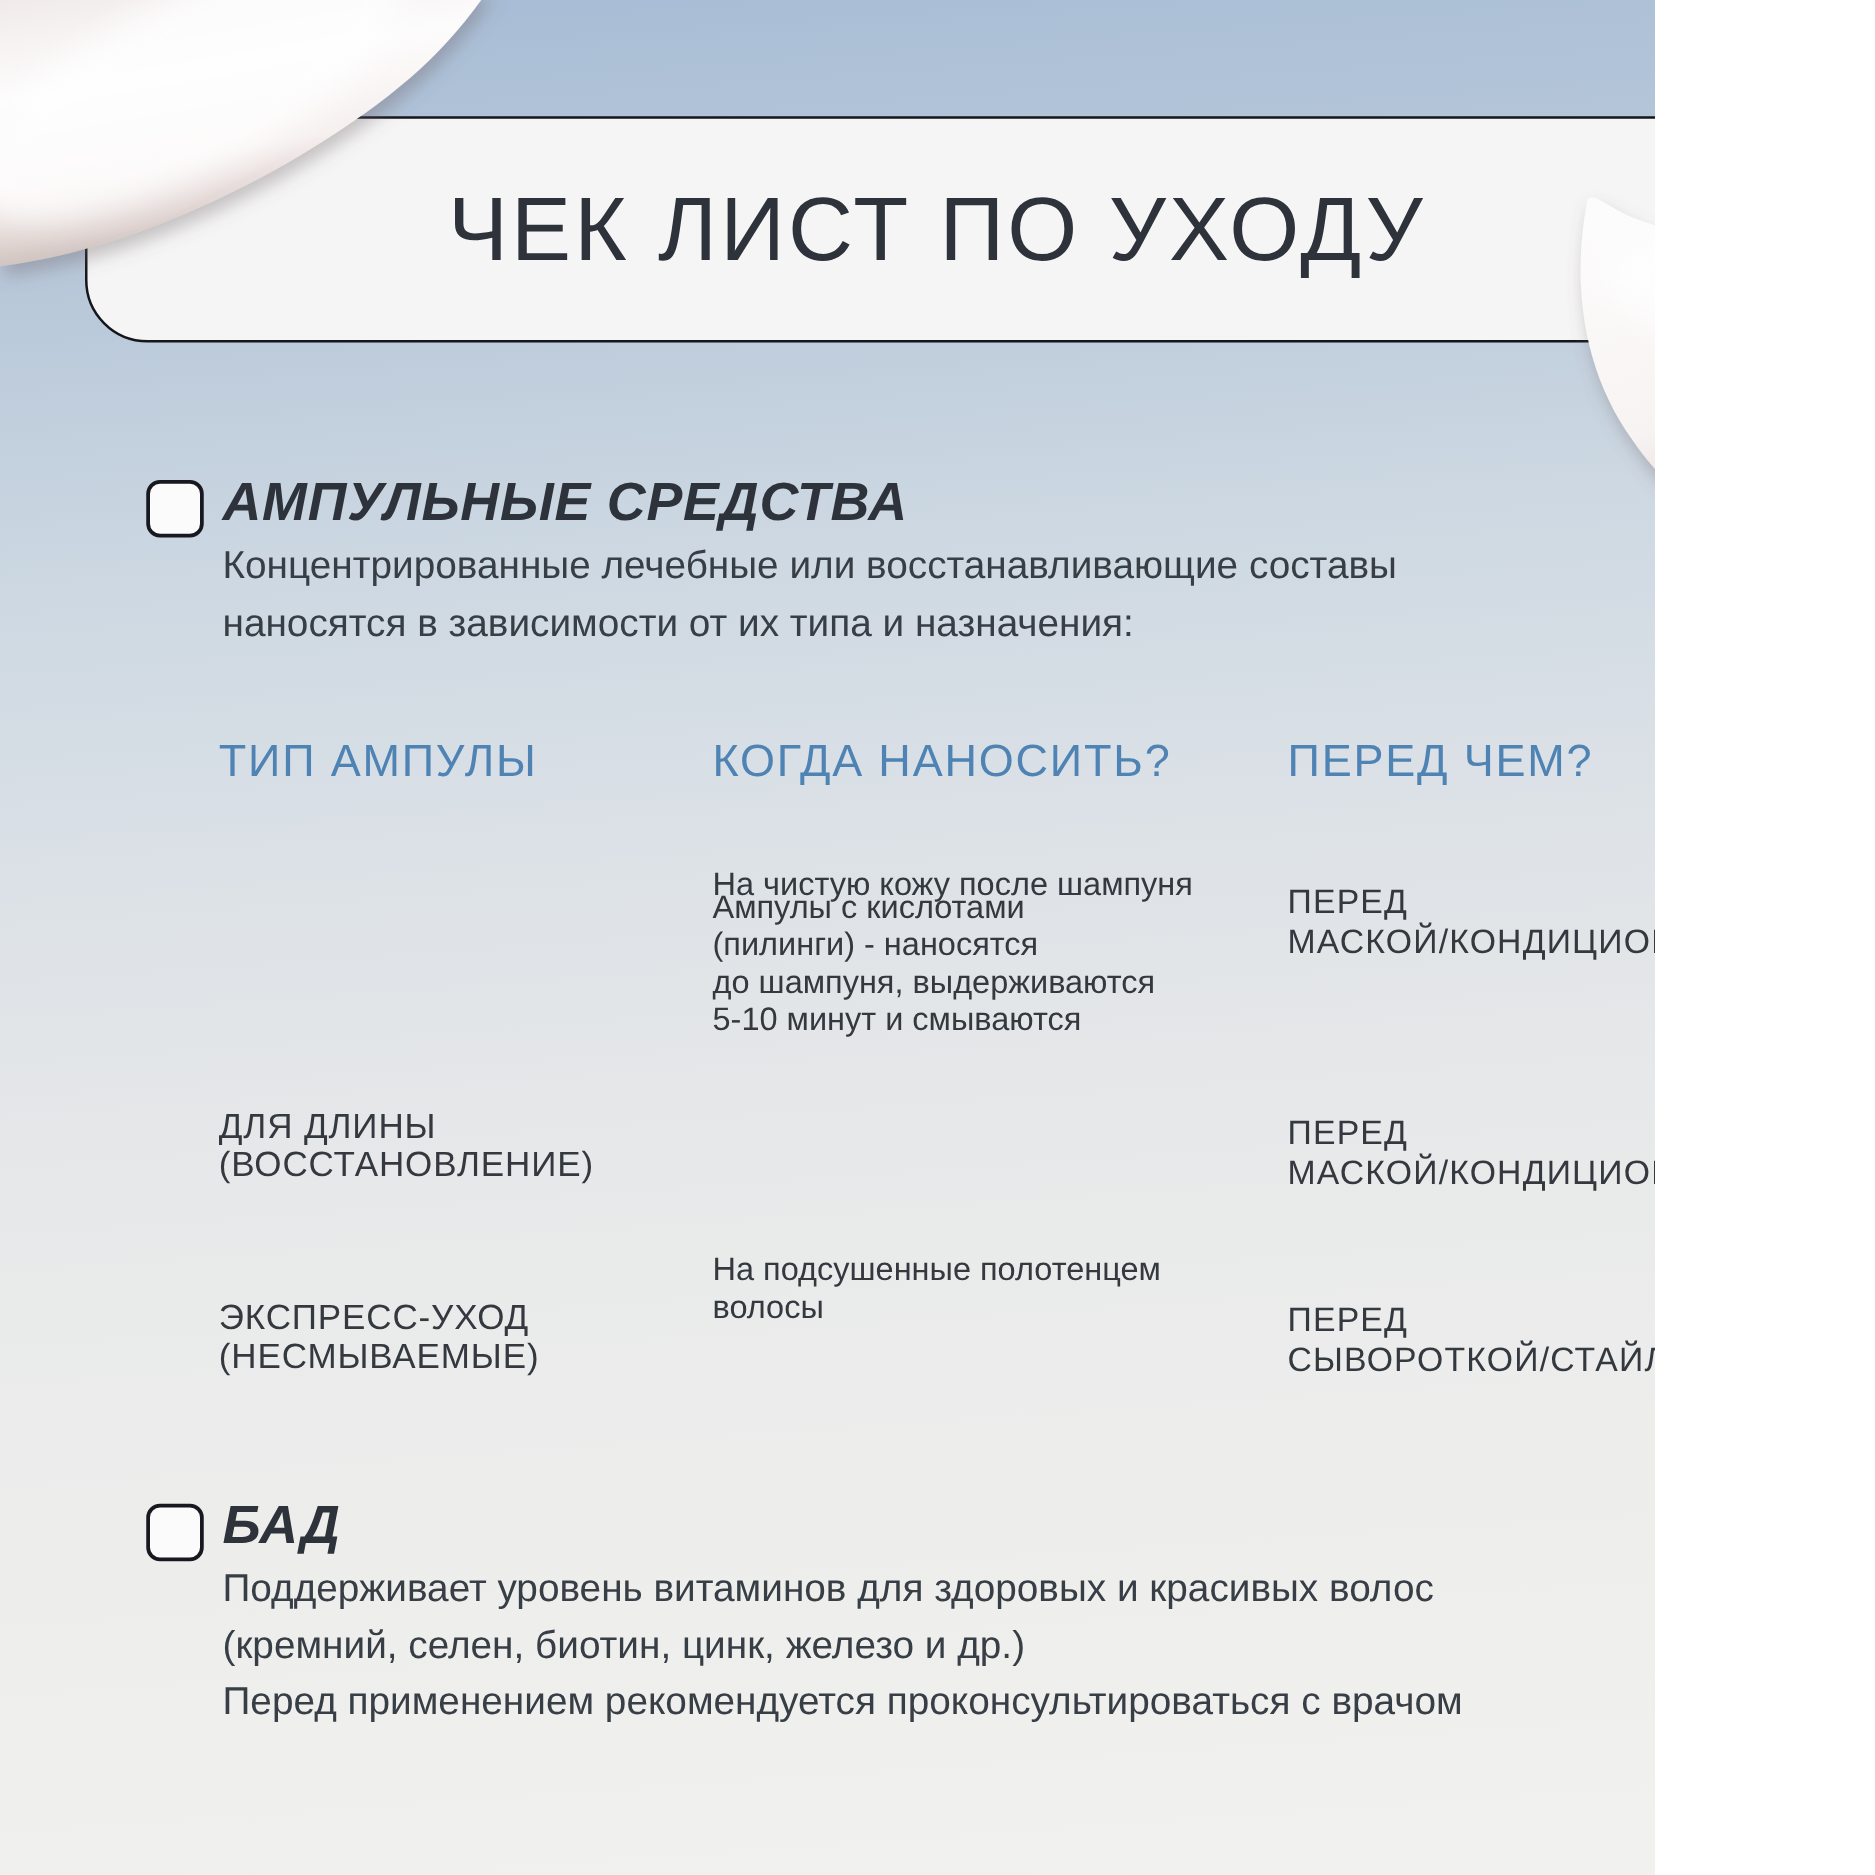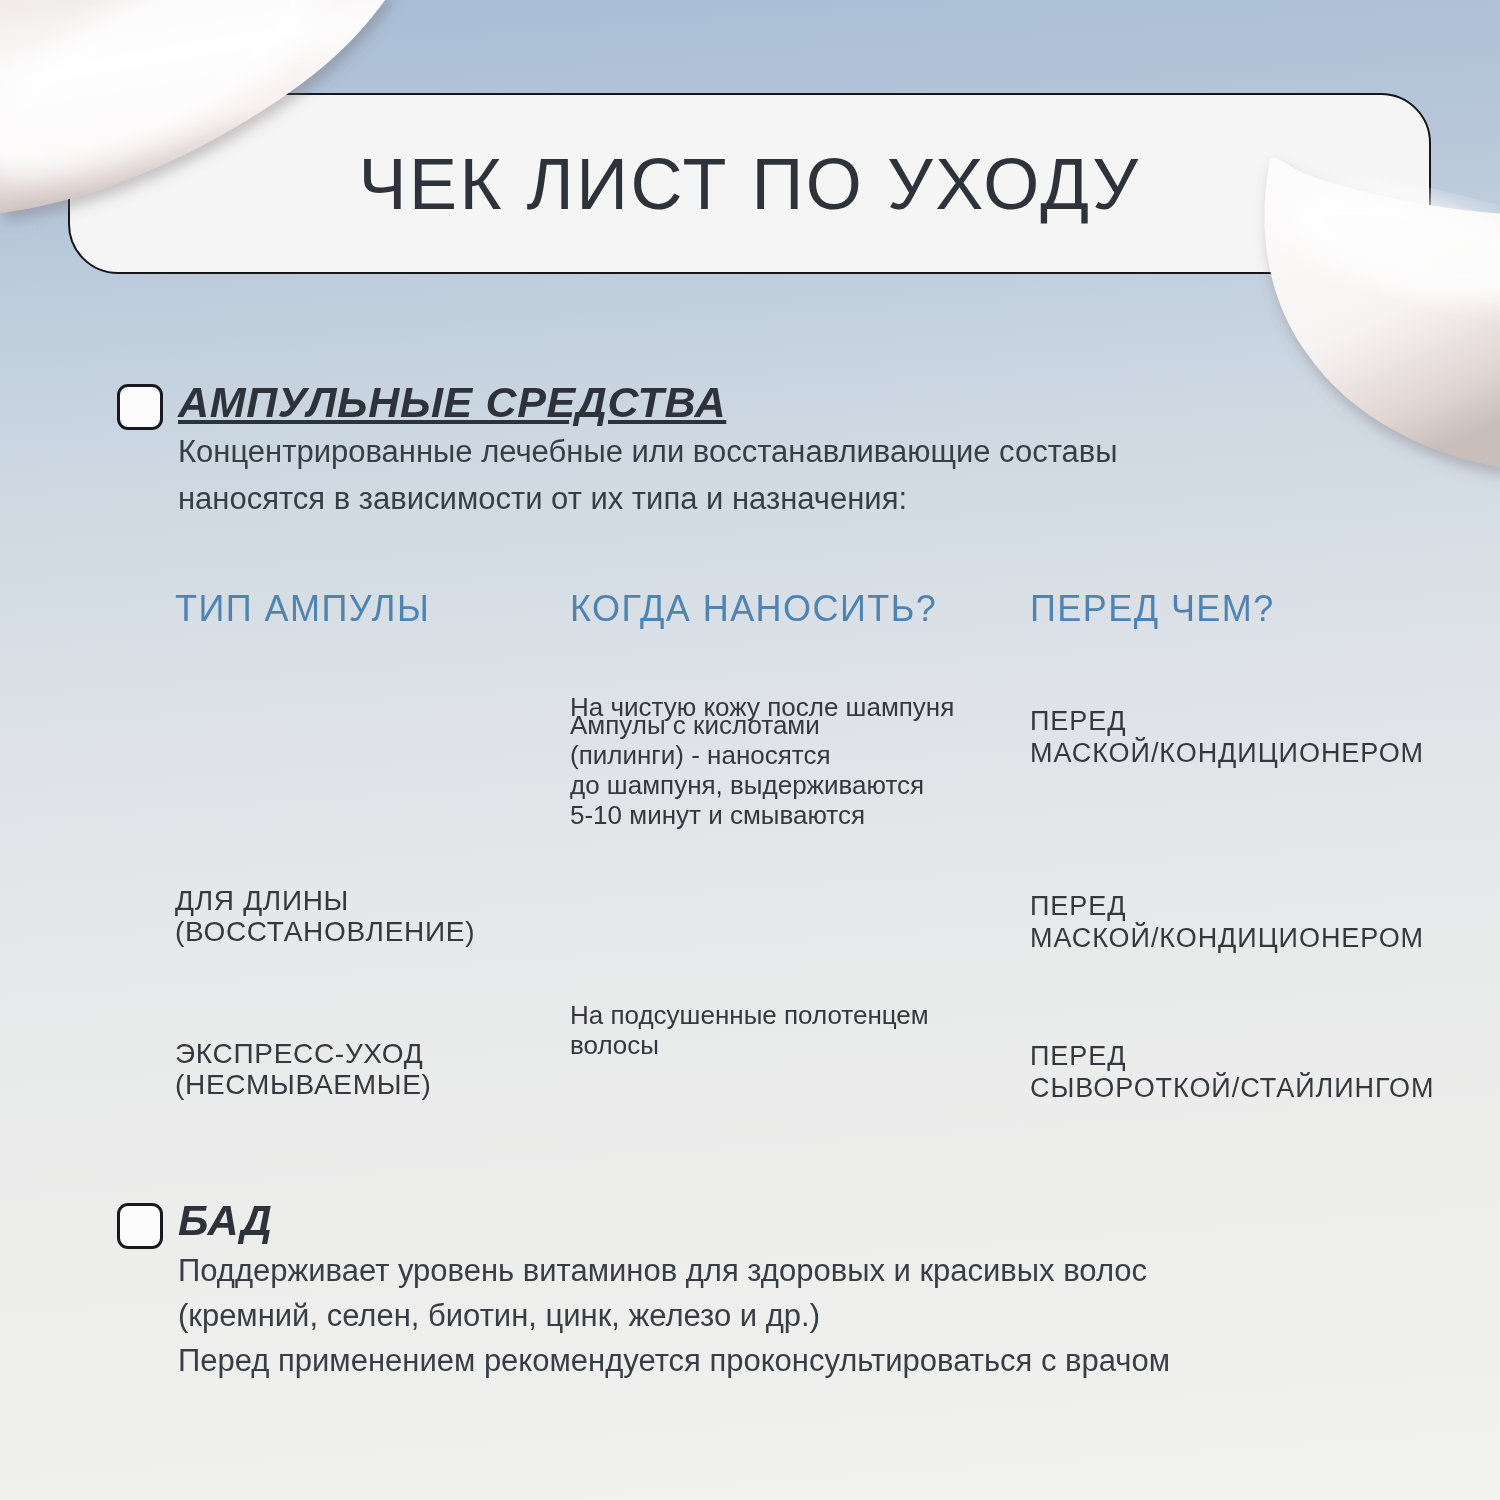--- a/index.html
+++ b/index.html
@@ -1,17 +1,17 @@
 <!DOCTYPE html>
 <html style="--accent: #4f83b3;"><head>
 <meta charset="utf-8">
 <style>
   html,body{margin:0;padding:0;}
   .canvas{
-    position:relative;width:1500px;height:1500px;overflow:hidden;
+    position:relative;width:1324px;height:1500px;overflow:hidden;
     background:linear-gradient(176deg,#a6bcd5 0%,#b7c7d9 14%,#cdd8e2 30%,#dde2e7 46%,#e7e8e9 60%,#edeeec 78%,#f1f1f0 100%);
     font-family:"Liberation Sans",sans-serif;
   }
   .title-card{
     position:absolute;left:68px;top:93px;width:1359px;height:177px;
     background:#f5f5f5;border:2px solid #15151c;border-radius:50px;
     display:flex;align-items:center;justify-content:center;z-index:1;
   }
   .title{font-size:72px;font-weight:500;letter-spacing:.035em;color:#2e333b;white-space:nowrap;}
   .cream{position:absolute;left:0;top:0;z-index:5;pointer-events:none;}
@@ -74,21 +74,21 @@
       <path filter="url(#ds)" fill="url(#g1)" d="M0,-10 L392,-10 C358,40 320,74 260,112 C195,154 118,187 58,202 C38,207 16,211 0,213 Z"></path>
       <ellipse cx="150" cy="70" rx="190" ry="70" transform="rotate(-28 150 70)" fill="#ffffff" opacity="0.75" filter="url(#blur12)"></ellipse>
     </g>
     <g>
       <path filter="url(#ds)" fill="url(#g2)" d="M1270,160 C1258,222 1264,294 1306,352 C1352,420 1432,456 1505,468 L1505,214 C1438,210 1352,192 1306,174 C1288,167 1274,153 1270,160 Z"></path>
       <ellipse cx="1420" cy="245" rx="140" ry="48" transform="rotate(14 1420 245)" fill="#ffffff" opacity="0.8" filter="url(#blur12)"></ellipse>
     </g>
   </svg>
 
   <div class="checkbox" style="left:117px;top:384px;"></div>
-  <div class="sec-heading" style="left:178px;top:378px;text-decoration:underline;">АМПУЛЬНЫЕ СРЕДСТВА</div>
+  <div class="sec-heading" style="left:178px;top:378px;">АМПУЛЬНЫЕ СРЕДСТВА</div>
   <div class="para" style="left:178px;top:428px;width:1210px;">Концентрированные лечебные или восстанавливающие составы
 наносятся в зависимости от их типа и назначения:</div>
 
   <div class="th" style="left:175px;top:588px;">ТИП АМПУЛЫ</div>
   <div class="th" style="left:570px;top:588px;">КОГДА НАНОСИТЬ?</div>
   <div class="th" style="left:1030px;top:588px;">ПЕРЕД ЧЕМ?</div>
 
   <div class="cell" style="left:570px;top:692px;width:460px;">На чистую кожу после шампуня</div>
   <div class="cell" style="left:570px;top:710px;width:460px;">Ампулы с кислотами
 (пилинги) - наносятся

